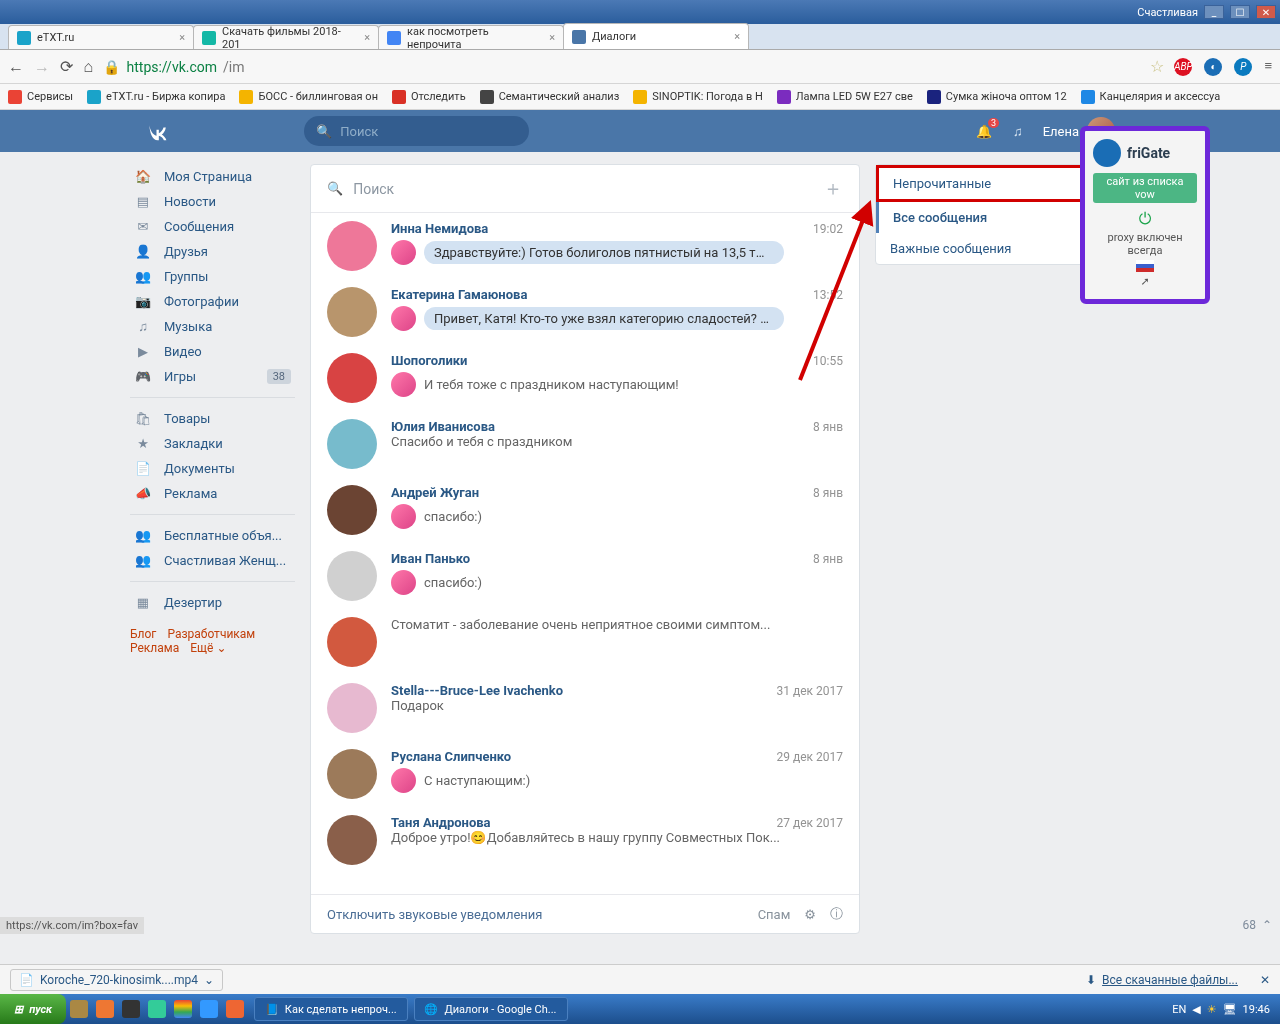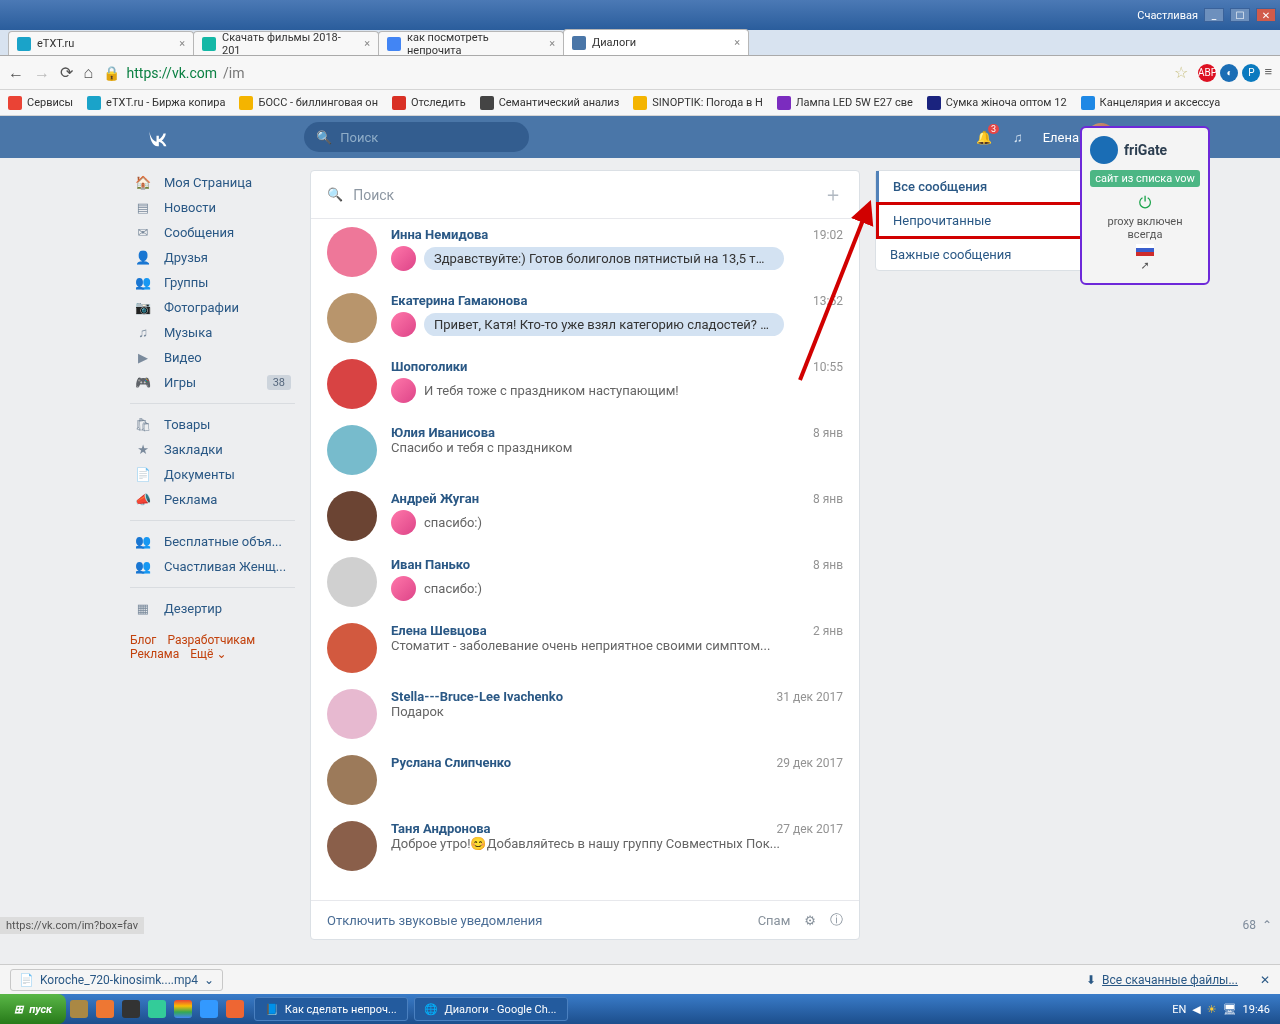--- a/index.html
+++ b/index.html
@@ -1,30 +1,30 @@
 <!DOCTYPE html>
 <html><head>
 <meta charset="utf-8">
 <style>
 * { margin:0; padding:0; box-sizing:border-box; font-family:-apple-system,BlinkMacSystemFont,"Segoe UI",Roboto,Arial,sans-serif; }
 body { width:1280px; height:1024px; overflow:hidden; background:#edeef0; position:relative; font-size:13px; color:#2a5885; }
-.win-titlebar{height:30px;background:linear-gradient(#4b79b5,#2a5d9c);display:flex;justify-content:flex-end;align-items:center;color:#fff;font-size:11px;gap:6px;padding:0 4px;}
+.win-titlebar{height:24px;background:linear-gradient(#4b79b5,#2a5d9c);display:flex;justify-content:flex-end;align-items:center;color:#fff;font-size:11px;gap:6px;padding:0 4px;}
 .win-btn{width:20px;height:14px;background:#6d90bd;border:1px solid #3a629a;display:flex;align-items:center;justify-content:center;font-size:10px;}
 .tabstrip{height:26px;background:#d8e3f0;display:flex;align-items:flex-end;padding-left:8px;border-bottom:1px solid #aaa;}
 .tab{height:24px;width:186px;background:#f8f8f8;border:1px solid #b7b7b7;border-bottom:none;border-radius:4px 4px 0 0;margin-right:-1px;display:flex;align-items:center;padding:0 8px;gap:6px;font-size:11px;color:#333;overflow:hidden;}
 .tab.active{background:#fff;height:26px;}
 .tab .tabclose{margin-left:auto;color:#888;}
 .tab .favicon{width:14px;height:14px;border-radius:2px;display:inline-block;flex-shrink:0;}
 .addressbar{height:34px;background:#f7f7f7;border-bottom:1px solid #d5d5d5;display:flex;align-items:center;padding:0 8px;gap:10px;}
 .nav-icon{font-size:16px;color:#555;}
 .url-field{flex:1;display:flex;align-items:center;gap:6px;font-size:14px;}
 .url-origin{color:#0b8043;}
 .url-path{color:#777;}
 .url-lock{color:#0b8043;}
-.ext-icons{display:flex;gap:4px;}
+.ext-icons{display:flex;gap:12px;font-style:italic;}
 .ext-ic{width:18px;height:18px;border-radius:50%;display:flex;align-items:center;justify-content:center;font-size:10px;color:#fff;}
 .bookmarks{height:26px;background:#f7f7f7;border-bottom:1px solid #d5d5d5;display:flex;align-items:center;padding:0 8px;gap:14px;font-size:11px;color:#333;overflow:hidden;}
 .bm{display:flex;align-items:center;gap:5px;white-space:nowrap;}
 .bm .fav{width:14px;height:14px;border-radius:2px;display:inline-block;}
 .vk-header{height:42px;background:#4a76a8;display:flex;align-items:center;padding:0 16px;}
 .vk-logo{width:28px;height:28px;margin-left:130px;}
 .vk-search{margin-left:130px;width:225px;height:30px;background:#335d8f;border-radius:15px;display:flex;align-items:center;padding:0 12px;color:#8fadc8;gap:8px;}
 .vk-search input{background:transparent;border:none;outline:none;color:#fff;font-size:13px;}
 .vk-search input::placeholder{color:#8fadc8;}
 .vk-head-right{margin-left:auto;display:flex;align-items:center;gap:20px;color:#d7e4f1;margin-right:130px;}
@@ -53,21 +53,21 @@
 .dlg .row2{display:flex;align-items:center;gap:8px;margin-top:4px;}
 .dlg .mini{width:25px;height:25px;border-radius:50%;background:linear-gradient(135deg,#f7a,#d48);flex-shrink:0;}
 .dlg .msg{background:#d3e2f2;padding:4px 10px;border-radius:13px;font-size:13px;color:#333;white-space:nowrap;overflow:hidden;text-overflow:ellipsis;max-width:360px;}
 .dlg .msgp{font-size:13px;color:#656565;white-space:nowrap;overflow:hidden;text-overflow:ellipsis;}
 .mid-foot{border-top:1px solid #e7e8ec;padding:10px 16px;display:flex;align-items:center;font-size:13px;color:#4a6d95;}
 .mid-foot .right{margin-left:auto;display:flex;gap:14px;align-items:center;color:#88929c;}
 .rsidebar{width:230px;background:#fff;border:1px solid #dbe0e5;border-radius:4px;align-self:flex-start;}
 .rsidebar .filt{padding:8px 14px;font-size:13px;color:#2a5885;cursor:pointer;}
 .rsidebar .filt.active{border-left:3px solid #5181b8;font-weight:500;}
 .rsidebar .filt.highlight{border:3px solid #d10000;}
-.frigate{position:absolute;top:126px;right:70px;width:130px;background:#f4f4f4;border:2px solid #6d28d9;border-radius:6px;padding:8px;font-size:11px;color:#555;text-align:center;z-index:5;}
+.frigate{position:absolute;top:126px;right:70px;width:130px;background:#f4f4f4;border:5px solid #6d28d9;border-radius:6px;padding:8px;font-size:11px;color:#555;text-align:center;z-index:5;}
 .frigate .logo{display:flex;align-items:center;gap:6px;font-weight:bold;color:#2c3e50;font-size:14px;margin-bottom:6px;}
 .frigate .logo .circ{width:28px;height:28px;border-radius:50%;background:#1a6db5;}
 .frigate .pill{background:#4cb684;color:#fff;padding:2px 4px;border-radius:3px;margin-bottom:6px;}
 .frigate .row-g{display:flex;align-items:center;justify-content:center;gap:4px;margin:3px 0;}
 .arrow{position:absolute;top:200px;left:740px;width:200px;height:200px;pointer-events:none;z-index:4;}
 .statusurl{position:absolute;bottom:90px;left:0;padding:2px 6px;background:#dcdcdc;font-size:11px;color:#555;}
 .scrollhint{position:absolute;bottom:92px;right:8px;display:flex;align-items:center;gap:6px;color:#7e8b9b;font-size:12px;}
 .dlbar{position:absolute;bottom:30px;left:0;right:0;height:30px;background:#f5f5f5;border-top:1px solid #ccc;display:flex;align-items:center;padding:0 10px;font-size:12px;}
 .dlitem{border:1px solid #c8c8c8;padding:3px 8px;border-radius:3px;display:flex;align-items:center;gap:6px;}
 .taskbar{position:absolute;bottom:0;left:0;right:0;height:30px;background:linear-gradient(#3a7cc9,#1c4e8c);display:flex;align-items:center;color:#fff;font-size:11px;}
@@ -350,43 +350,43 @@
             </div>
             <div class="row2">
               <div class="mini"></div>
               <div class="msgp">спасибо:)</div>
             </div>
           </div>
         </div>
         <div class="dlg">
           <div class="av" style="background:#d2593f"></div>
   <div class="body">
-            <div class="row1">
-              <span class="name">Елена Шевцова</span>
-              <span class="time">2 янв</span>
-            </div>
             <div class="msgp">Стоматит - заболевание очень неприятное своими симптом...</div>
           </div>
         </div>
         <div class="dlg">
           <div class="av" style="background:#e7b9d0"></div>
   <div class="body">
             <div class="row1">
               <span class="name">Stella---Bruce-Lee Ivachenko</span>
               <span class="time">31 дек 2017</span>
             </div>
             <div class="msgp">Подарок</div>
           </div>
         </div>
         <div class="dlg">
           <div class="av" style="background:#9c7a5a"></div>
   <div class="body">
             <div class="row1">
               <span class="name">Руслана Слипченко</span>
               <span class="time">29 дек 2017</span>
+            </div>
+            <div class="row2">
+              <div class="mini"></div>
+              <div class="msgp">С наступающим:)</div>
             </div>
           </div>
         </div>
         <div class="dlg">
           <div class="av" style="background:#8a5f4a"></div>
   <div class="body">
             <div class="row1">
               <span class="name">Таня Андронова</span>
               <span class="time">27 дек 2017</span>
             </div>
@@ -398,22 +398,22 @@
       <span>Отключить звуковые уведомления</span>
       <div class="right">
         <span>Спам</span>
         <span>⚙</span>
         <span>ⓘ</span>
       </div>
     </div>
   </div>
 
   <div class="rsidebar">
+    <div class="filt highlight">Непрочитанные</div>
     <div class="filt active">Все сообщения</div>
-    <div class="filt highlight">Непрочитанные</div>
     <div class="filt">Важные сообщения</div>
   </div>
 </div>
 
 <div class="frigate">
   <div class="logo">
       <div class="circ"></div>
       <span>friGate</span>
     </div>
   <div class="pill">сайт из списка vow</div>

